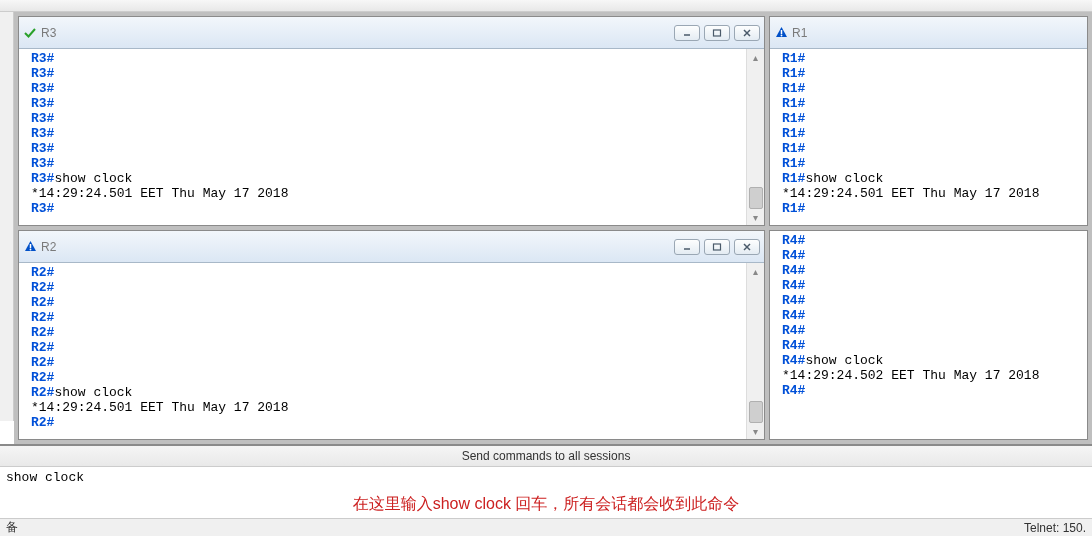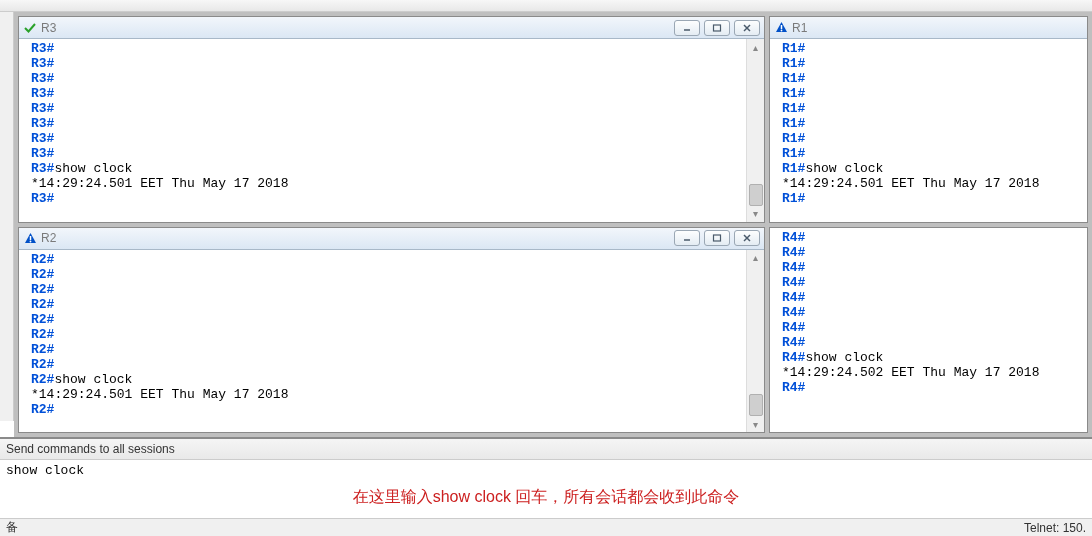--- a/index.html
+++ b/index.html
@@ -37,21 +37,21 @@
     overflow: hidden;
   }
   .pane {
     background: #fff;
     border: 1px solid #8a8a8a;
     display: flex;
     flex-direction: column;
     min-height: 0;
   }
   .pane-header {
-    height: 22px;
+    height: 32px;
     background: linear-gradient(#f2f6fb, #dbe7f4);
     border-bottom: 1px solid #a8b8c8;
     display: flex;
     align-items: center;
     padding: 0 4px;
     gap: 4px;
   }
   .status-ok, .status-warn {
     width: 14px; height: 14px;
     display: inline-flex;
@@ -123,34 +123,35 @@
     background: #fff;
     display: flex;
     flex-direction: column;
   }
   .sendbar-label {
     background: linear-gradient(#f5f5f5, #e9e9e9);
     border-bottom: 1px solid #ccc;
     padding: 3px 6px;
     color: #333;
     font-size: 12px;
+    text-align: center;
   }
   .sendbar-input {
     border: none;
     outline: none;
     padding: 3px 6px;
     font-family: Consolas, "Courier New", monospace;
     font-size: 13px;
     width: 100%;
   }
   .annotation {
     color: #cc2020;
     font-size: 16px;
     text-align: center;
-    padding: 6px 0 10px 0;
+    padding: 6px 0 3px 0;
   }
   .statusbar {
     height: 18px;
     background: #f0f0f0;
     border-top: 1px solid #ccc;
     display: flex;
     align-items: center;
     padding: 0 6px;
     font-size: 12px;
     color: #333;

